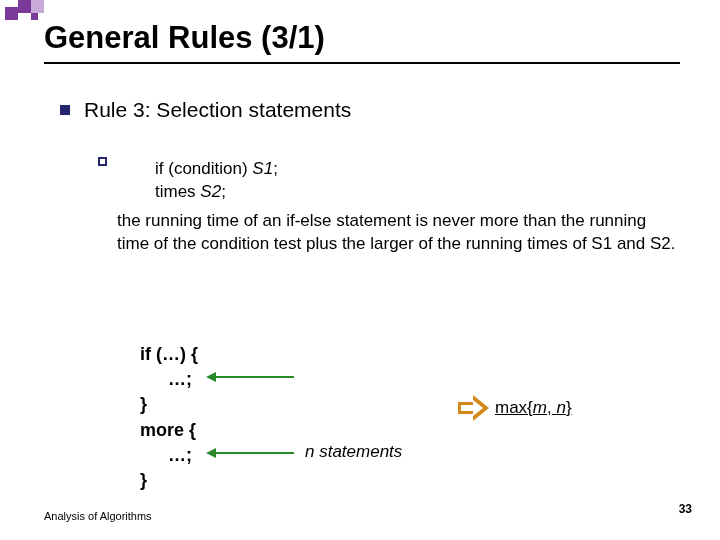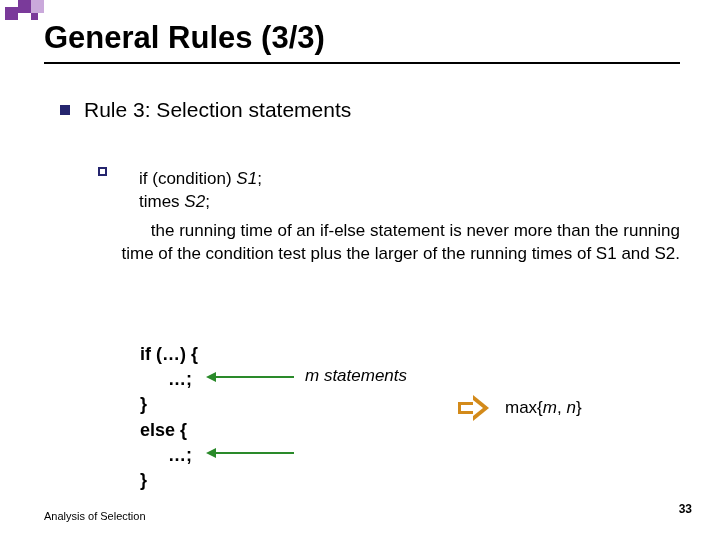--- a/index.html
+++ b/index.html
@@ -42,39 +42,39 @@
   .content {
     position: absolute;
     left: 60px;
     top: 98px;
     width: 620px;
   }
   .lvl1 {
     display: flex;
     align-items: flex-start;
     gap: 14px;
-    margin-bottom: 40px;
+    margin-bottom: 30px;
   }
   .sqbullet {
     width: 10px; height: 10px; background: #25256e; margin-top: 7px; flex: none;
   }
   .lvl1-text { font-size: 21px; color: #000; }
   .lvl2 {
     margin-left: 38px;
     display: flex;
     align-items: flex-start;
     gap: 10px;
   }
   .hollow-sq {
     width: 9px; height: 9px; border: 2px solid #25256e; margin-top: 5px; flex: none;
   }
   .lvl2-body { font-size: 17px; color: #000; line-height: 1.35; }
-  .codefrag { margin: 6px 0 6px 22px; font-size: 17px; }
+  .codefrag { margin: 6px 0 6px 38px; font-size: 17px; }
   .codefrag span { font-style: italic; }
-  .para { margin-top: 2px; text-align: right; }
+  .para { margin-top: 2px; }
   .example {
     position: absolute;
     left: 140px;
     top: 342px;
     width: 520px;
   }
   .codeblock {
     font-size: 18px;
     font-weight: bold;
     color: #000;
@@ -146,21 +146,21 @@
 </head>
 <body>
 
 <div class="deco">
   <div class="sq s1"></div>
   <div class="sq s2"></div>
   <div class="sq s3"></div>
   <div class="sq s4"></div>
 </div>
 
-<div class="slide-title">General Rules (3/3)</div>
+<div class="slide-title">General Rules (3/1)</div>
 <div class="title-rule"></div>
 
 <div class="content">
   <div class="lvl1">
     <div class="sqbullet"></div>
     <div class="lvl1-text">Rule 3: Selection statements</div>
   </div>
 
   <div class="lvl2">
     <div class="hollow-sq"></div>
@@ -172,38 +172,38 @@
       <div class="para">the running time of an if-else statement is never more than the running time of the condition test plus the larger of the running times of S1 and S2.</div>
     </div>
   </div>
 </div>
 
 <div class="example">
   <div class="codeblock">
     <div>if (…) {</div>
     <div class="indent">…;</div>
     <div>}</div>
-    <div>else {</div>
+    <div>more {</div>
     <div class="indent">…;</div>
     <div>}</div>
   </div>
 
   <div class="arrow-head-l" style="left:66px; top:30px;"></div>
   <div class="arrow-line" style="left:76px; top:34px; width:78px;"></div>
-  <div class="annot" style="left:165px; top:24px;">
-    <span class="var">m statements</span>
-  </div>
 
   <div class="arrow-head-l" style="left:66px; top:106px;"></div>
   <div class="arrow-line" style="left:76px; top:110px; width:78px;"></div>
+  <div class="annot" style="left:165px; top:100px;">
+    <span class="var">n statements</span>
+  </div>
 
   <div class="big-arrow" style="left:318px; top:55px;">
     <div class="shaft"></div>
     <div class="head"></div>
     <div class="head-inner"></div>
   </div>
-  <div class="annot" style="left:365px; top:56px; font-style:normal;">
+  <div class="annot" style="left:355px; top:56px; font-style:normal;text-decoration:underline;">
     max{<i>m</i>, <i>n</i>}
   </div>
 </div>
 
-<div class="footer-left">Analysis of Selection</div>
+<div class="footer-left">Analysis of Algorithms</div>
 <div class="footer-right">33</div>
 
 </body></html>

